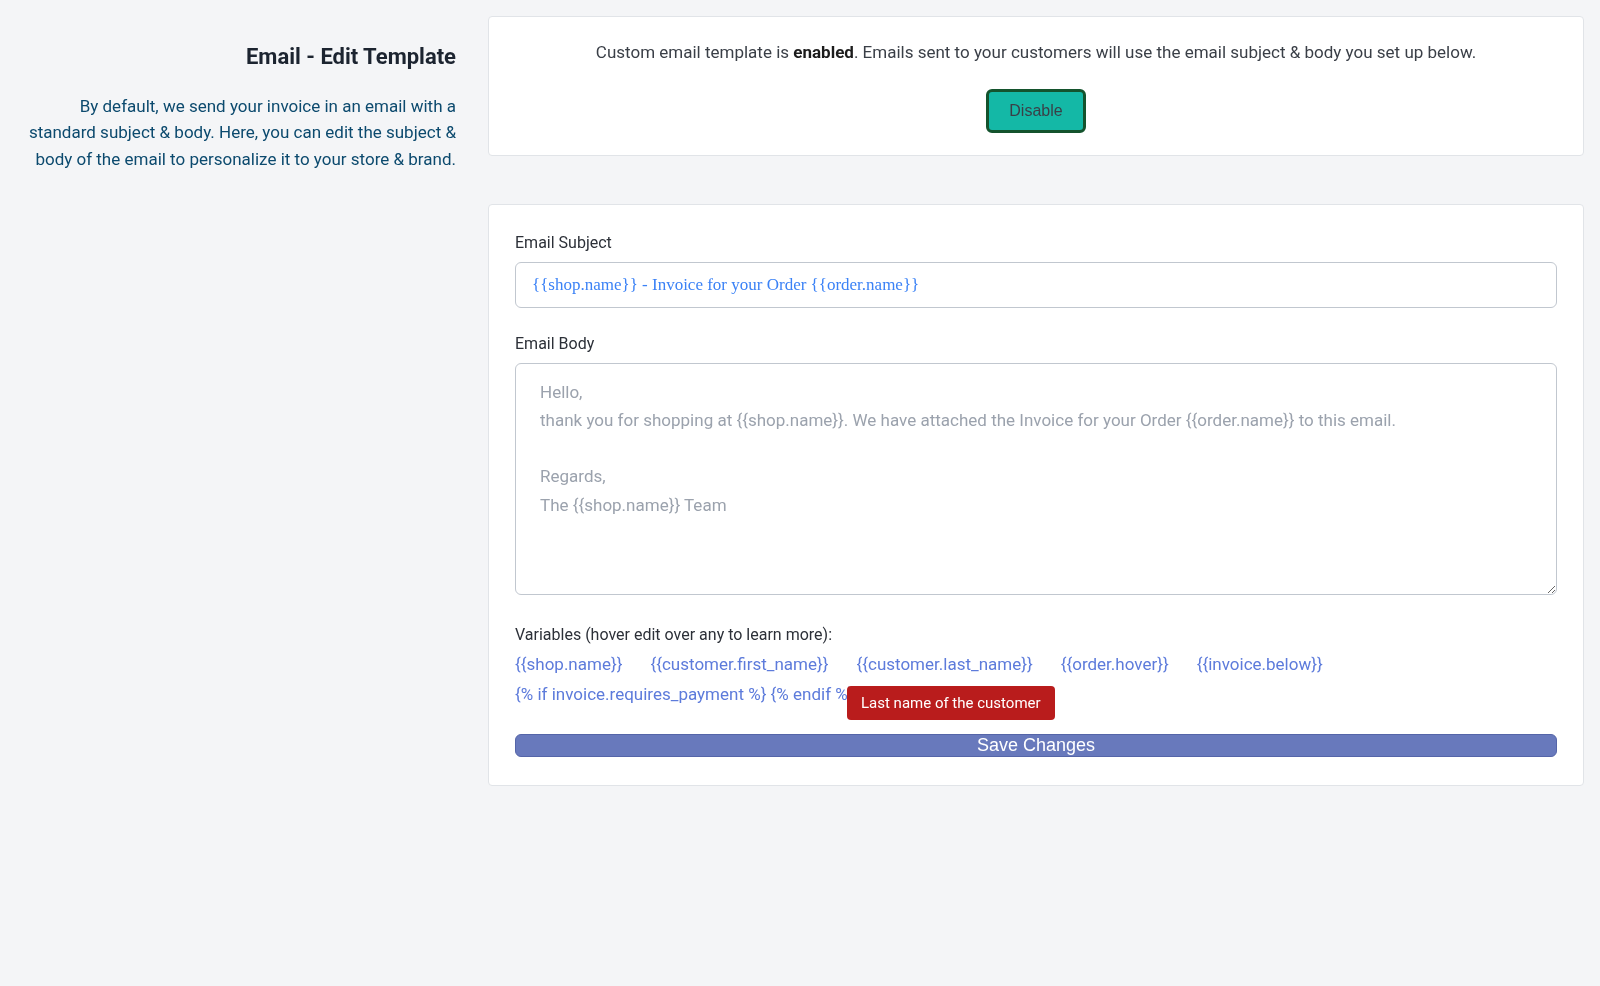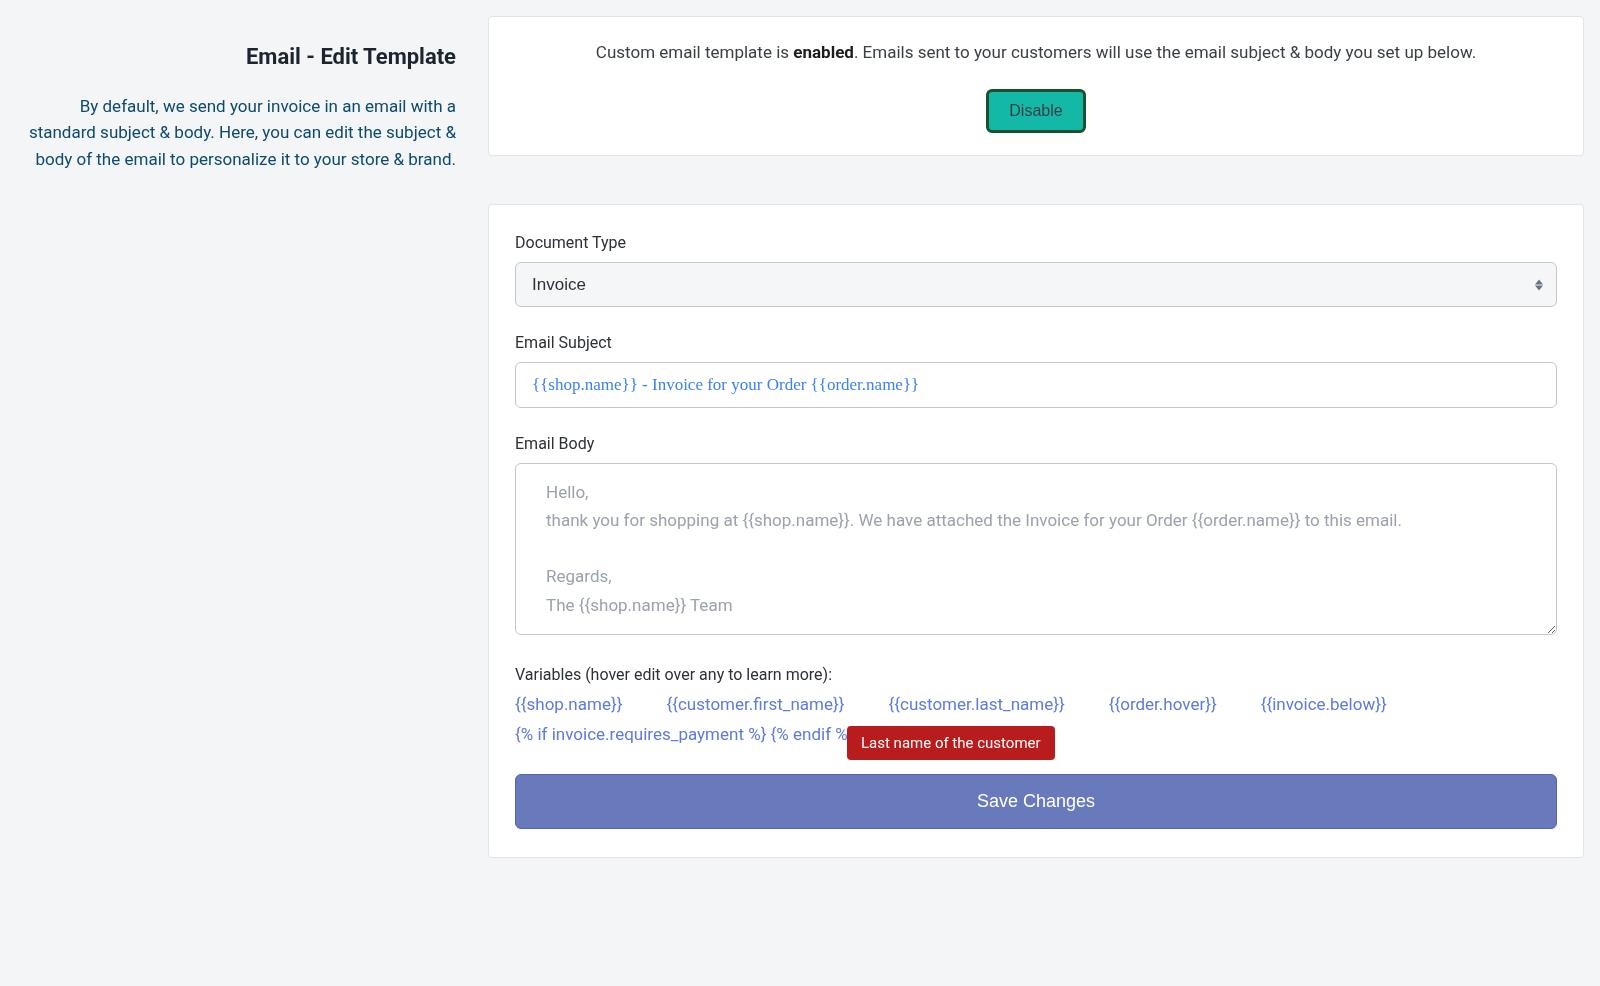--- a/index.html
+++ b/index.html
@@ -124,43 +124,43 @@
       padding: 12px 16px;
       font-size: 17px;
       border: 1px solid #c1c7cf;
       border-radius: 6px;
       color: #3b82f6;
       background: #fff;
       font-family: Liberation Serif, serif;
     }
     .textarea-input {
       width: 100%;
-      padding: 14px 30px;
+      padding: 14px 24px;
       font-size: 17px;
       border: 1px solid #c1c7cf;
       border-radius: 6px;
       color: #2c3038;
       background: #fff;
-      height: 172px;
+      height: 232px;
       resize: vertical;
       line-height: 1.65;
       font-family: inherit;
     }
     .textarea-input::placeholder {
       color: #9ba2ad;
     }
     .variables-label {
       font-size: 16px;
       color: #2c3038;
       margin-bottom: 10px;
     }
     .variables-row {
       display: flex;
       flex-wrap: wrap;
-      gap: 44px;
+      gap: 28px;
       row-gap: 10px;
       margin-bottom: 30px;
       position: relative;
       align-items: flex-end;
     }
     .variable-link {
       color: #5d7bdb;
       font-size: 17px;
       cursor: pointer;
       position: relative;
@@ -177,21 +177,20 @@
       top: 32px;
       left: 332px;
       z-index: 10;
     }
     .save-btn {
       width: 100%;
       background: #6879bc;
       border: 1px solid #5565a8;
       color: #fff;
       font-size: 18px;
-      padding: 16px;
       border-radius: 6px;
       cursor: pointer;
     }
   </style>
 </head>
 <body>
 
 <div class="layout">
   <div class="left-col">
     <h1 class="page-title">Email - Edit Template</h1>
@@ -202,32 +201,20 @@
 
     <div class="card status-card">
       <div class="status-text">
         <span>Custom email template is </span><b>enabled</b><span>. Emails sent to your customers will use the email subject &amp; body you set up below.</span>
       </div>
       <button class="btn-outline">Disable</button>
     </div>
 
     <div class="card form-card">
 
-      <div class="field-group">
-        <label class="field-label">Document Type</label>
-        <div class="select-wrap">
-          <select class="select-field">
-            <option>Invoice</option>
-          </select>
-          <div class="select-arrows">
-            <span class="arrow-up"></span>
-            <span class="arrow-down"></span>
-          </div>
-        </div>
-      </div>
 
       <div class="field-group">
         <label class="field-label">Email Subject</label>
         <input type="text" class="text-input" value="{{shop.name}} - Invoice for your Order {{order.name}}" style="">
       </div>
 
       <div class="field-group">
         <label class="field-label">Email Body</label>
         <textarea class="textarea-input" placeholder="Hello,
 thank you for shopping at {{shop.name}}. We have attached the Invoice for your Order {{order.name}} to this email.

